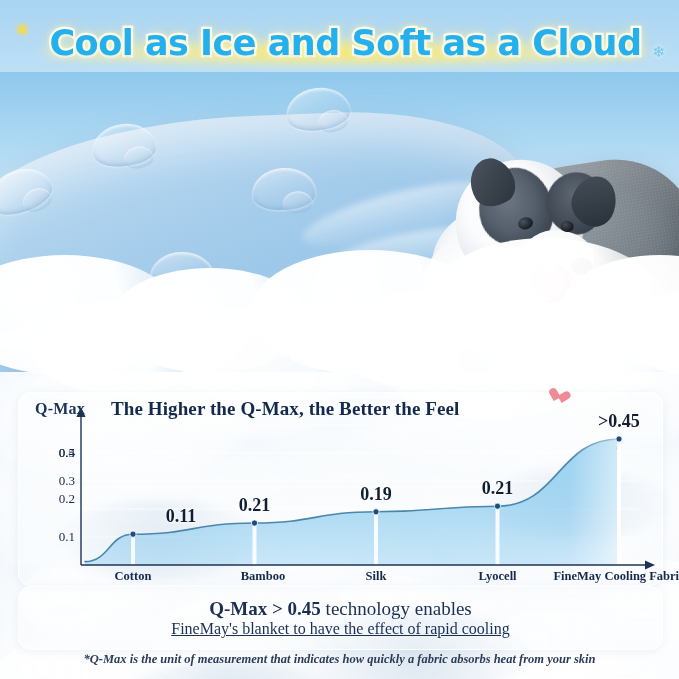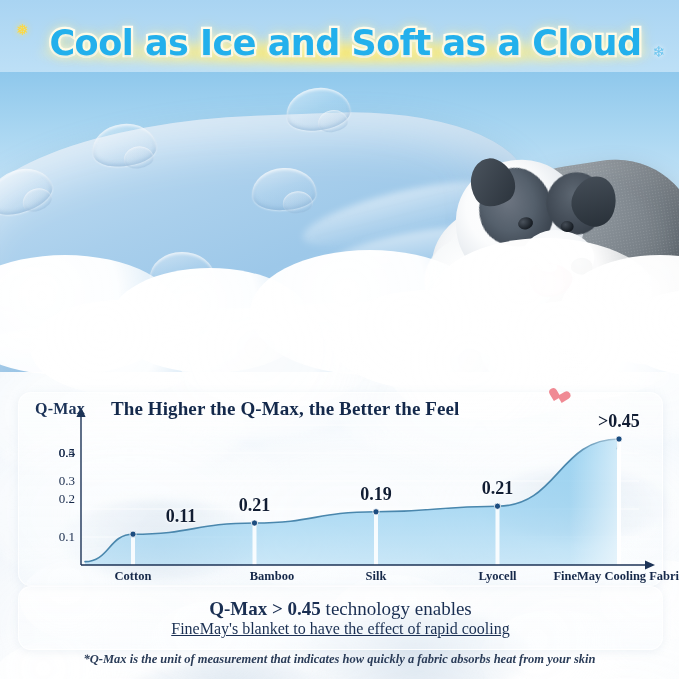--- a/index.html
+++ b/index.html
@@ -645,21 +645,21 @@
 
     <div class="ylabels" id="ylabels">
         <div class="ylab" style="top: 112px;">0.1</div>
         <div class="ylab" style="top: 74px;">0.2</div>
         <div class="ylab" style="top: 56px; font-family: Liberation Serif, serif;">0.3</div>
         <div class="ylab" style="top: 28px;">0.4</div>
         <div class="ylab" style="top: 0px; margin-top: 28px;">0.5</div>
       </div>
     <div class="xlabels" id="xlabels">
         <div class="xlab" style="left: 114px;">Cotton</div>
-        <div class="xlab" style="left: 253px; text-align: center;">Bamboo</div>
+        <div class="xlab" style="left: 244px; text-align: center;">Bamboo</div>
         <div class="xlab" style="left: 357px;">Silk</div>
         <div class="xlab" style="left: 478.5px;">Lyocell</div>
         <div class="xlab" style="left: 600px;">FineMay Cooling Fabric</div>
       </div>
     <div id="pointlabels">
         <div class="pointlabel" style="left: 114px; top: 134.2px; margin-left: 48px;">0.11</div>
         <div class="pointlabel" style="left: 235.5px; top: 123px;">0.21</div>
         <div class="pointlabel" style="left: 357px; top: 111.8px;">0.19</div>
         <div class="pointlabel" style="left: 478.5px; top: 106.2px;">0.21</div>
         <div class="pointlabel" style="left: 600px; top: 39px;">&gt;0.45</div>

